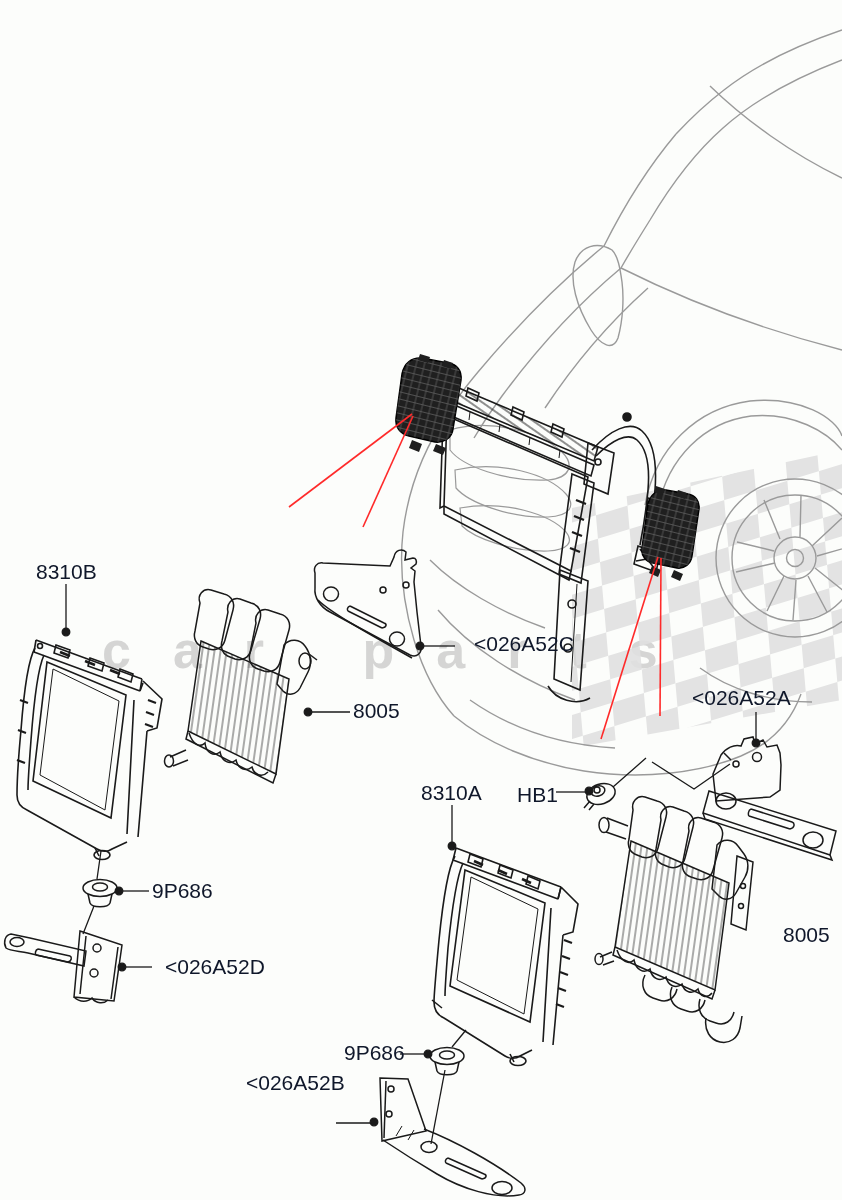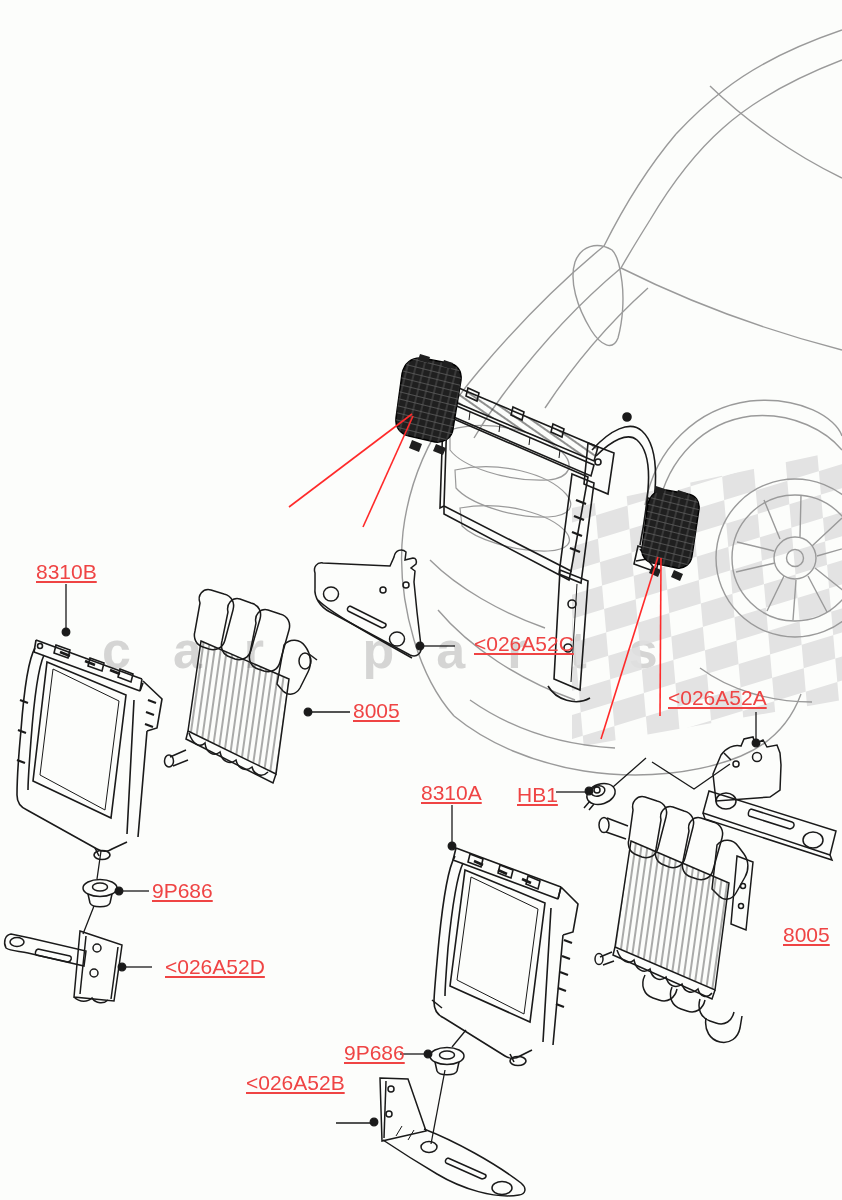--- a/index.html
+++ b/index.html
@@ -10,23 +10,22 @@
   .wm-brand{
     position:absolute;left:58px;top:512px;font-size:124px;font-weight:bold;
     letter-spacing:-4px;color:rgba(214,72,72,0.30);white-space:nowrap;user-select:none;
   }
   .wm-tagline{
     position:absolute;left:102px;top:620px;font-size:52px;font-weight:bold;
     letter-spacing:42px;color:rgba(180,180,180,0.55);white-space:nowrap;user-select:none;
   }
   svg.diagram{position:absolute;left:0;top:0;}
   .part-label{
-    position:absolute;font-size:21px;color:#ef4444;white-space:nowrap;cursor:pointer;
+    position:absolute;font-size:21px;color:#0f172a;white-space:nowrap;cursor:pointer;
     line-height:22px;
-    text-decoration:underline;
   }
 </style>
 </head>
 <body>
 
 <div id="stage">
 
   <div class="wm-tagline">car parts</div>
 
   <svg class="diagram" width="842" height="1200" viewBox="0 0 842 1200">
@@ -292,21 +291,21 @@
         <circle cx="428" cy="1054" r="3.8"></circle>
       <path d="M445,1070 L431,1144" fill="none"></path>
       <path d="M336,1123 L370,1123" fill="none"></path>
         <circle cx="374" cy="1122" r="3.8"></circle>
     </g>
   </svg>
 
   <div class="part-label" style="left:36px;top:561px">8310B</div>
   <div class="part-label" style="left:474px;top:633px">&lt;026A52C</div>
   <div class="part-label" style="left:353px;top:700px">8005</div>
-  <div class="part-label" style="left:668px;top:687px">&lt;026A52A</div>
+  <div class="part-label" style="left:692px;top:687px">&lt;026A52A</div>
   <div class="part-label" style="left:421px;top:782px">8310A</div>
   <div class="part-label" style="left:517px;top:784px">HB1</div>
   <div class="part-label" style="left:152px;top:880px">9P686</div>
   <div class="part-label" style="left:165px;top:956px">&lt;026A52D</div>
   <div class="part-label" style="left:783px;top:924px">8005</div>
   <div class="part-label" style="left:344px;top:1042px">9P686</div>
   <div class="part-label" style="left:246px;top:1072px">&lt;026A52B</div>
 </div>
 
 </body></html>

